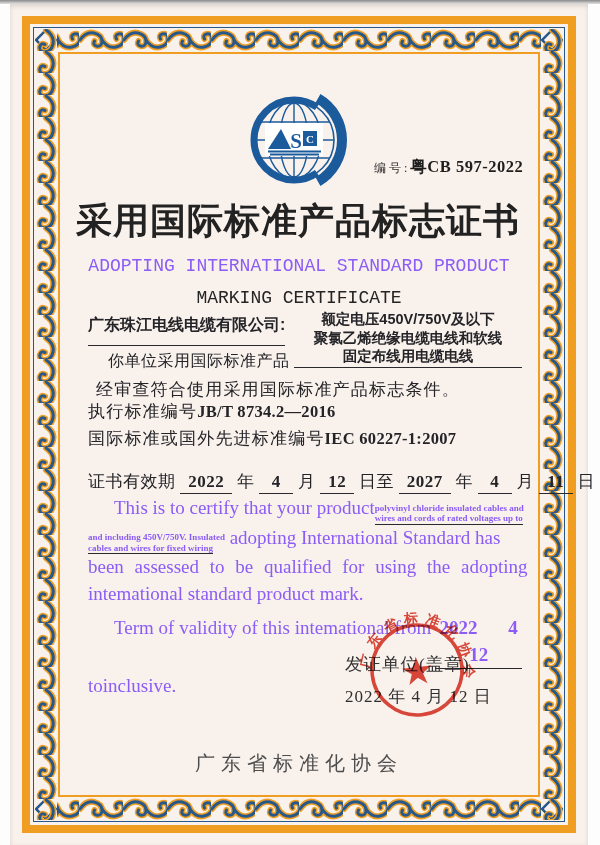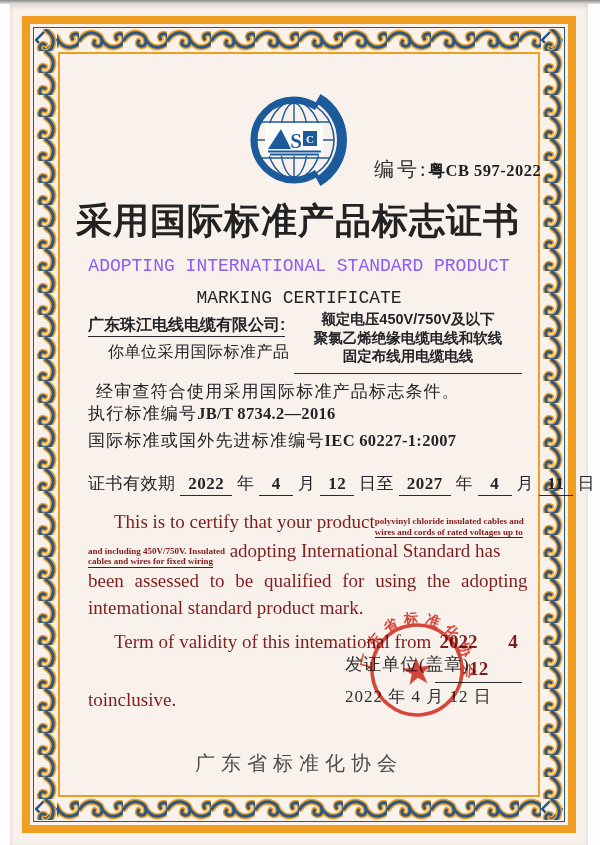--- a/index.html
+++ b/index.html
@@ -15,53 +15,53 @@
   .band-orange-inner{position:absolute;inset:48px;border:2px solid #f09e22;}
   .orn{position:absolute;}
   .orn-top{left:25px;right:25px;top:25px;height:22px;}
   .orn-bottom{left:25px;right:25px;bottom:25px;height:22px;}
   .orn-left{left:25px;top:25px;bottom:25px;width:22px;}
   .orn-right{right:25px;top:25px;bottom:25px;width:22px;}
   .orn svg{display:block;width:100%;height:100%;}
   
   .logo{position:absolute;left:234px;top:80px;width:118px;height:112px;}
   .cert-no{position:absolute;left:364px;top:152px;white-space:nowrap;}
-  .cert-no .lbl{font-size:20px;letter-spacing:3px;color:#2c2c2c;}
+  .cert-no .lbl{font-size:12px;letter-spacing:3px;color:#2c2c2c;}
   .cert-no .val{font-size:16.5px;font-weight:bold;color:#1e1e1e;letter-spacing:.5px;}
   .title-cn{position:absolute;left:0;right:2px;top:193px;text-align:center;
     font-size:36px;letter-spacing:1px;color:#222;font-weight:600;}
   .title-en1{position:absolute;left:0;right:0;top:252px;text-align:center;
     font-family:"Liberation Mono","DejaVu Sans Mono",monospace;
     font-size:18px;color:#8b5cf6;white-space:nowrap;}
   .title-en2{position:absolute;left:0;right:0;top:284px;text-align:center;
     font-family:"Liberation Mono","DejaVu Sans Mono",monospace;
     font-size:18px;color:#242424;}
   
   .body-text{position:absolute;left:78px;top:310px;width:434px;color:#242428;}
   .rowA{display:flex;align-items:flex-start;}
   .colL{width:206px;}
   .company{display:inline-block;font-family:Liberation Sans, sans-serif;
     font-weight:700;font-size:16px;line-height:21px;border-bottom:1.6px solid #2a2a2e;
-    padding-bottom:1px;white-space:nowrap;}
+    padding-bottom:10px;white-space:nowrap;}
   .intro{font-size:16px;line-height:22px;margin-top:4px;margin-left:20px;
     letter-spacing:.5px;white-space:nowrap;}
   .colR{flex:1;text-align:center;font-family:"Liberation Sans","DejaVu Sans",sans-serif;
     font-weight:700;font-size:14.5px;line-height:18.5px;border-bottom:1.6px solid #2a2a2e;
-    padding-bottom:7px;margin-top:-4px;}
+    padding-bottom:1px;margin-top:-4px;}
   .bline{font-size:17px;line-height:22px;letter-spacing:1.2px;white-space:nowrap;}
   .review{margin-top:7px;margin-left:8px;}
   .exec{margin-top:0;}
   .intl{margin-top:5px;}
   .validity-cn{margin-top:21px;letter-spacing:.5px;}
   .std-val{font-weight:bold;letter-spacing:.3px;font-size:16.5px;}
   .fld{display:inline-block;border-bottom:1.6px solid #2a2a2e;text-align:center;
     font-weight:bold;font-size:17px;}
   .fld.y{min-width:52px;} .fld.md{min-width:34px;}
   
-  .enp{font-size:19px;line-height:27px;color:#7f1d1d;margin-top:12px;}
+  .enp{font-size:19px;line-height:27px;color:#8b5cf6;margin-top:0;}
   .enl{white-space:nowrap;}
   .indent{display:inline-block;width:26px;}
   .ins{display:inline-block;vertical-align:-7px;font-size:9px;line-height:10.5px;
     font-weight:bold;letter-spacing:0;}
   .ins .l2{border-bottom:1.5px solid #2a2a2e;padding-bottom:.5px;}
   .just{word-spacing:6px;}
   .term-line{display:flex;margin-top:7px;}
   .term-fld{flex:1;border-bottom:1.6px solid #2a2a2e;text-align:center;
     font-weight:bold;word-spacing:26px;margin-left:4px;}
   .to-line{display:flex;margin-top:3px;align-items:flex-end;}

